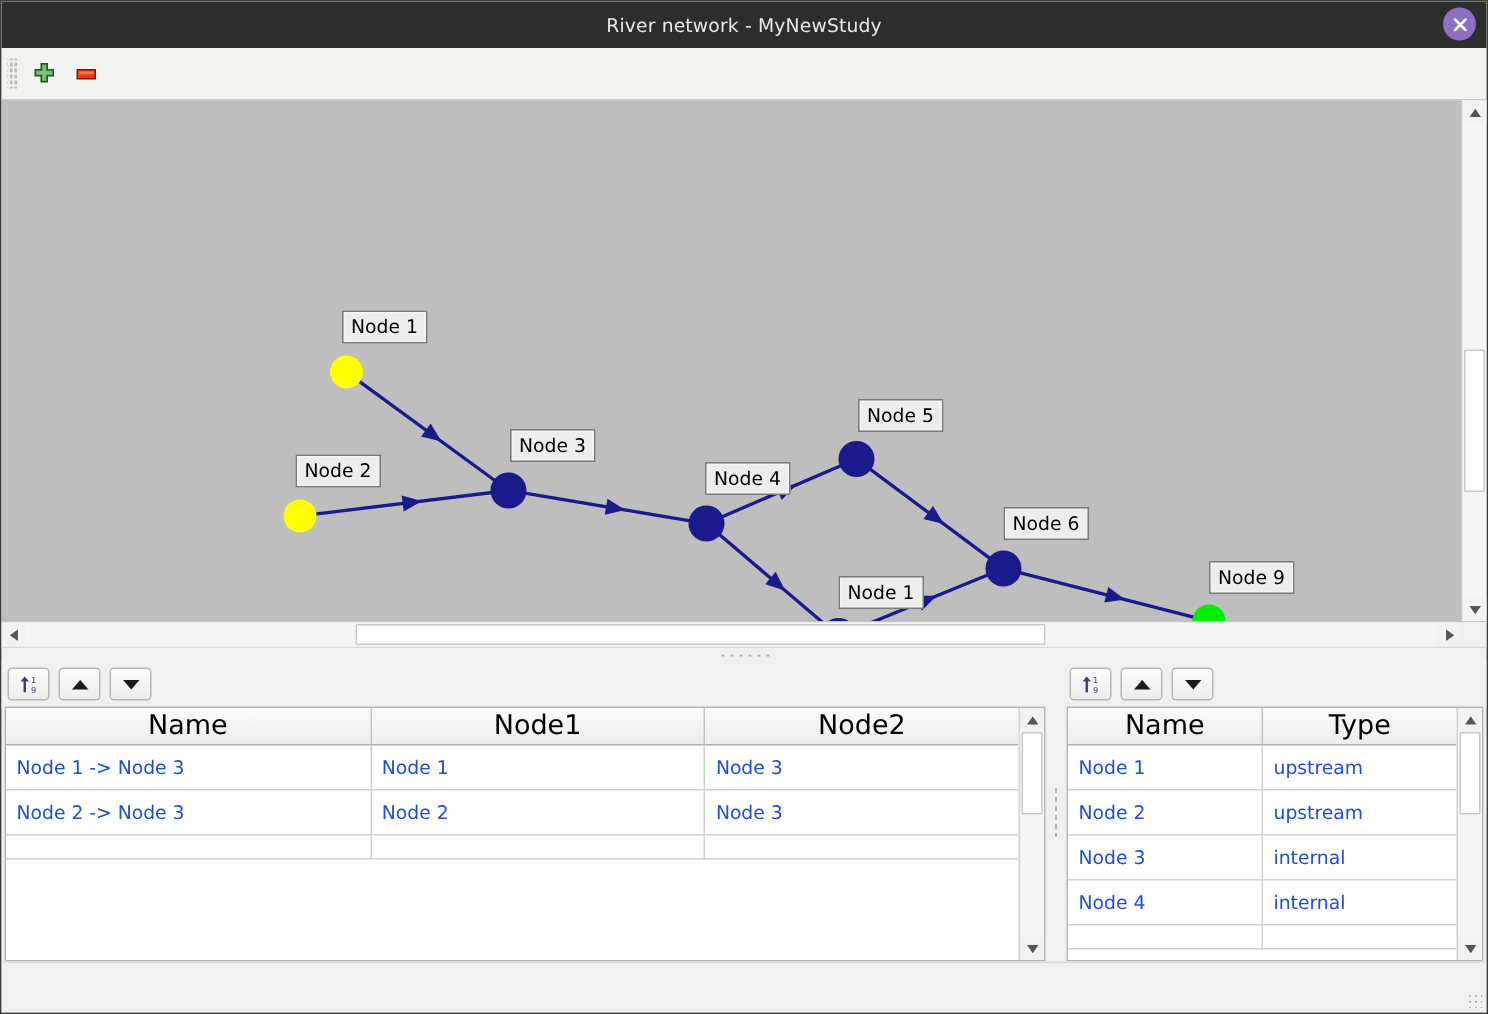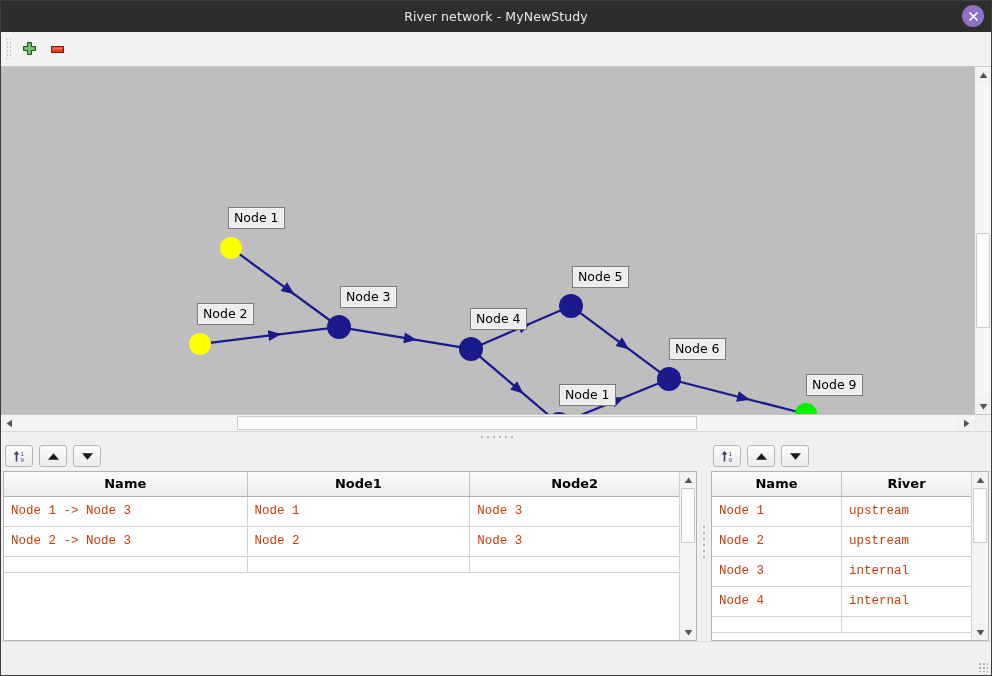--- a/index.html
+++ b/index.html
@@ -242,41 +242,40 @@
   table.grid {
     width: 100%;
     border-collapse: collapse;
     table-layout: fixed;
     font-size: 12.5px;
   }
   table.grid th {
     background: linear-gradient(to bottom,#fafafa,#ededed);
     border-right: 1px solid #c2c2c2;
     border-bottom: 1px solid #b0b0b0;
-    font-weight: bold;
-    font-size: 13px;
+    font-weight: normal;
+    font-size: 18px;
     color: #000;
     height: 24px;
     text-align: center;
     padding: 0 4px;
     white-space: nowrap;
     overflow: hidden;
   }
   table.grid th:last-child { border-right: none; }
   table.grid td {
     border-right: 1px solid #d2d2d2;
     border-bottom: 1px solid #d2d2d2;
     height: 30px;
     padding: 0 7px;
-    color: #c2410c;
+    color: #1d4ed8;
     white-space: nowrap;
     overflow: hidden;
     text-overflow: ellipsis;
     background: #fff;
-    font-family: Liberation Mono, monospace;
   }
   table.grid td:last-child { border-right: none; }
   table.grid tr.spacer td { height: 16px; }
 
   .statusbar {
     flex: 0 0 auto;
     height: 34px;
     background: #f0f0f0;
     border-top: 1px solid #dadada;
     position: relative;
@@ -504,21 +503,21 @@
       <div class="table-shell">
         <div class="table-body-wrap">
           <table class="grid">
             <colgroup>
                 <col style="width:50%">
                 <col style="width:50%">
               </colgroup>
             <thead>
                 <tr id="node-head">
                   <th>Name</th>
-                  <th>River</th>
+                  <th>Type</th>
                 </tr>
               </thead>
             <tbody id="node-body">
                 <tr>
                   <td>Node 1</td>
                   <td>upstream</td>
                 </tr>
                 <tr>
                   <td>Node 2</td>
                   <td>upstream</td>

